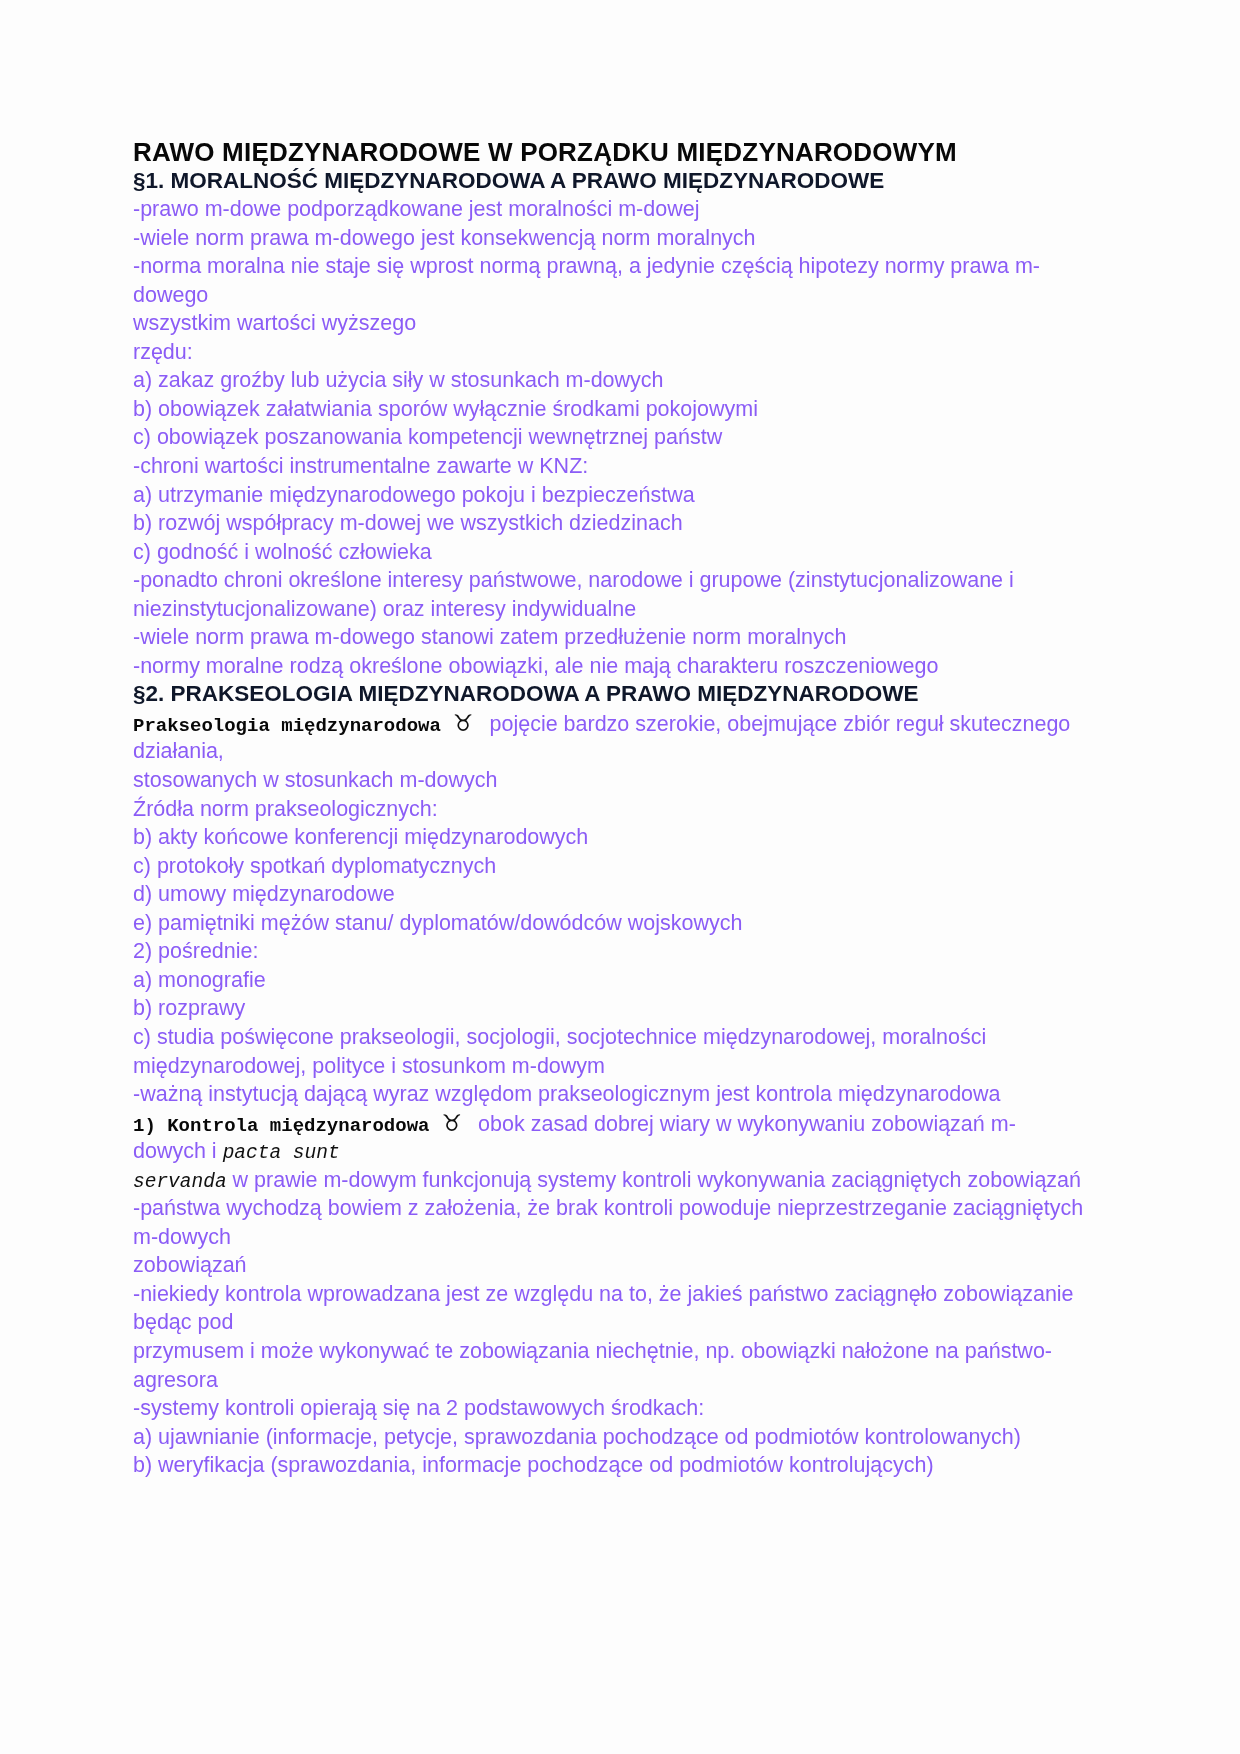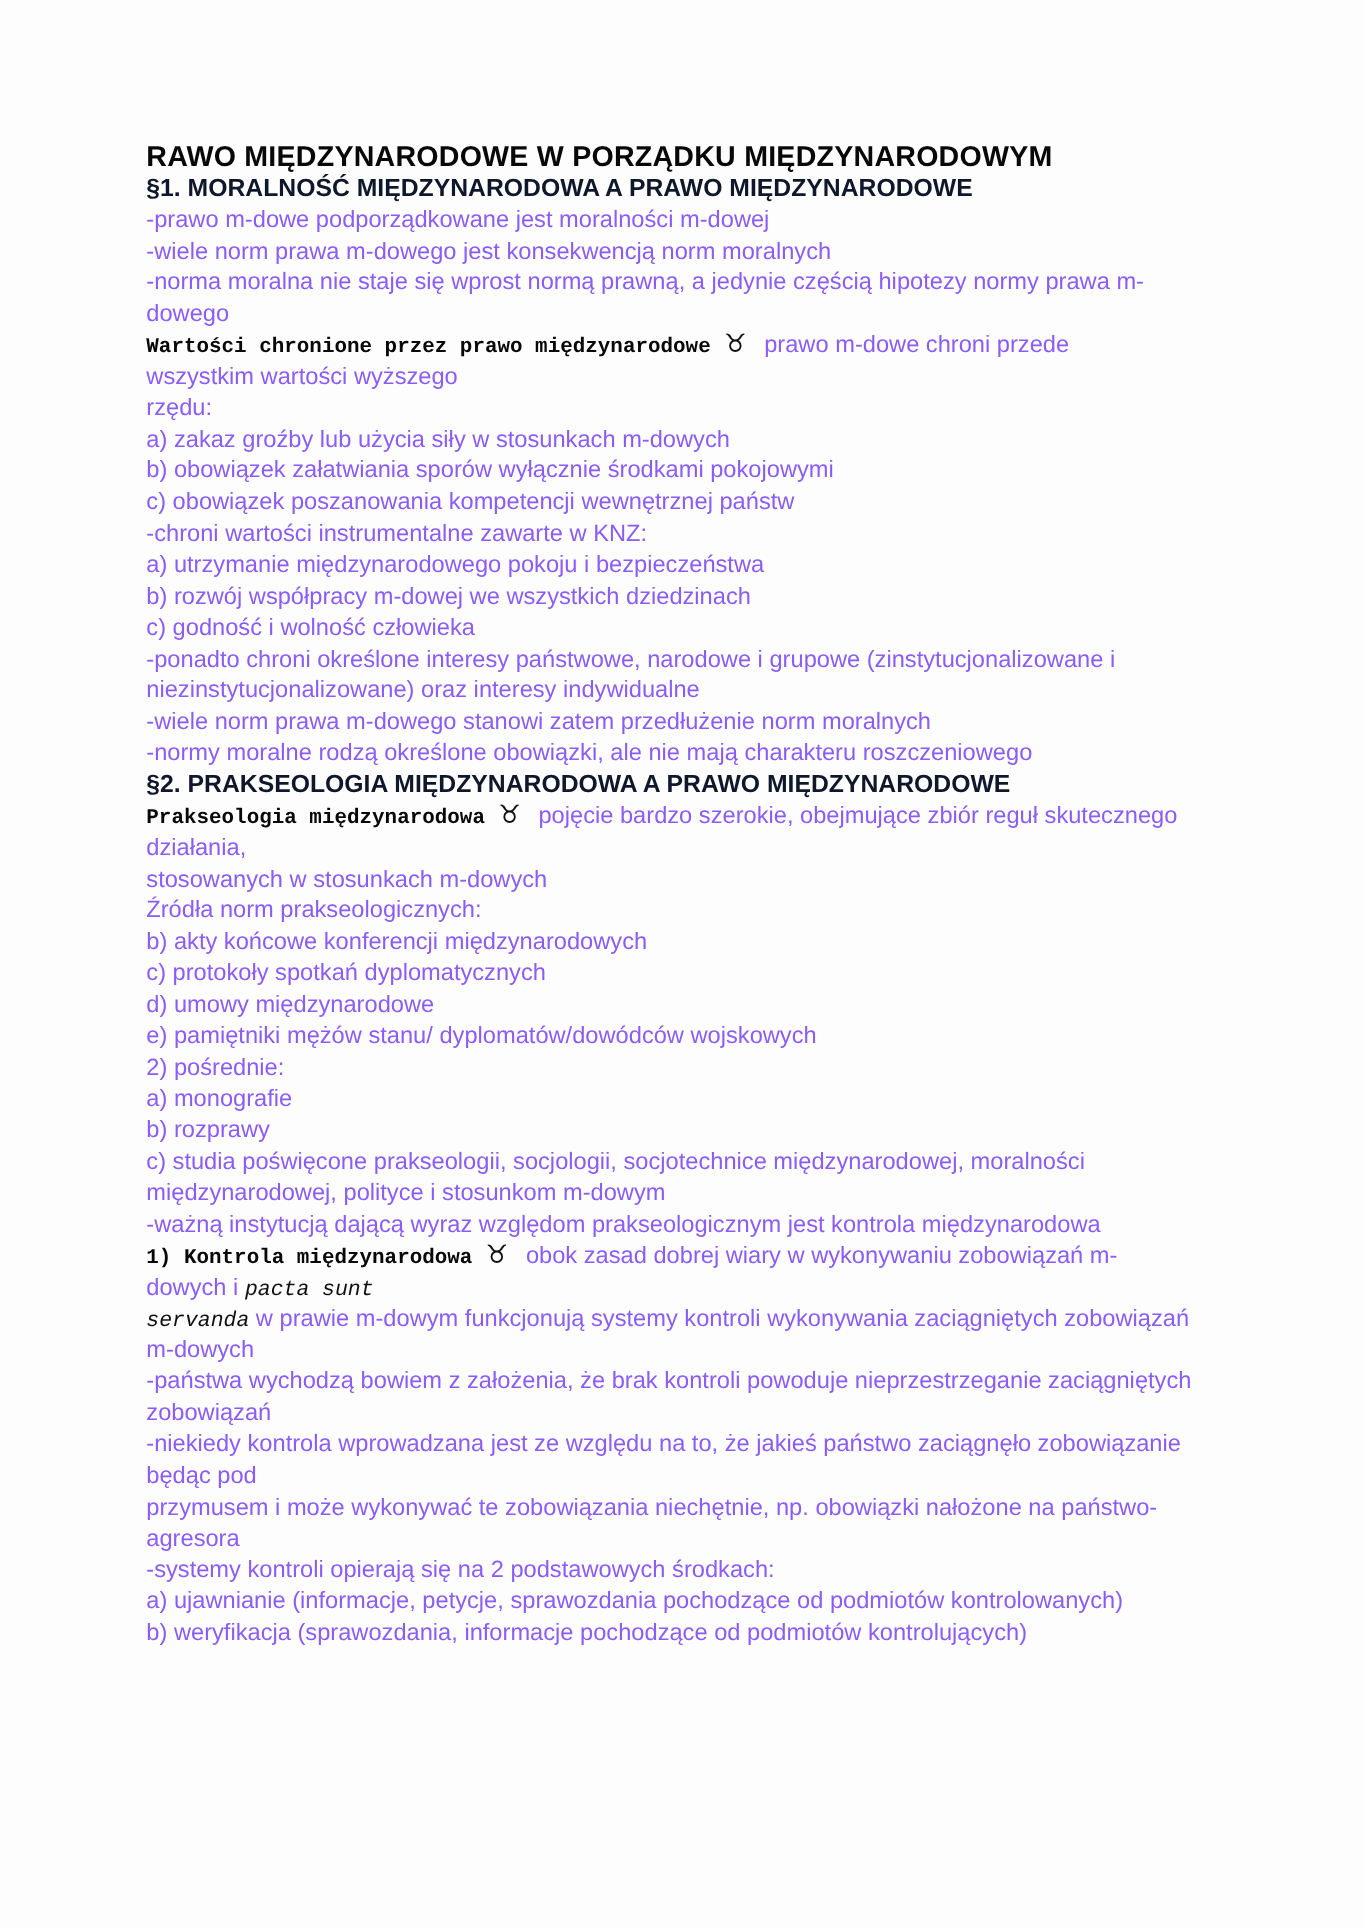--- a/index.html
+++ b/index.html
@@ -10,21 +10,21 @@
   .page {
     position: relative;
     width: 1240px;
     height: 1754px;
     background: #fdfdfd;
     overflow: hidden;
     color: #111111;
   }
   .doc {
     position: absolute;
-    top: 128px;
+    top: 138px;
     left: 133px;
     right: 90px;
   }
   .line {
     white-space: pre;
     line-height: 28.55px;
     height: 28.55px;
     font-family: "Liberation Sans", sans-serif;
     font-size: 21.5px;
     color: #101010;
@@ -70,21 +70,20 @@
 <body>
 
 <div class="page">
   <div class="doc" id="doc">
       <div class="line"><span class="seg-title">RAWO MIĘDZYNARODOWE W PORZĄDKU MIĘDZYNARODOWYM</span></div>
       <div class="line"><span class="seg-h2">§1. MORALNOŚĆ MIĘDZYNARODOWA A PRAWO MIĘDZYNARODOWE</span></div>
       <div class="line"><span class="seg-body">-prawo m-dowe podporządkowane jest moralności m-dowej</span></div>
       <div class="line"><span class="seg-body">-wiele norm prawa m-dowego jest konsekwencją norm moralnych</span></div>
       <div class="line"><span class="seg-body">-norma moralna nie staje się wprost normą prawną, a jedynie częścią hipotezy normy prawa m-</span></div>
       <div class="line"><span class="seg-body">dowego</span></div>
-      <div class="line"><span class="seg-mono">Wartości chronione przez prawo międzynarodowe</span><span class="seg-symbol">♉</span><span class="seg-body">prawo m-dowe chroni przede</span></div>
       <div class="line"><span class="seg-body">wszystkim wartości wyższego</span></div>
       <div class="line"><span class="seg-body">rzędu:</span></div>
       <div class="line"><span class="seg-body">a) zakaz groźby lub użycia siły w stosunkach m-dowych</span></div>
       <div class="line"><span class="seg-body">b) obowiązek załatwiania sporów wyłącznie środkami pokojowymi</span></div>
       <div class="line"><span class="seg-body">c) obowiązek poszanowania kompetencji wewnętrznej państw</span></div>
       <div class="line"><span class="seg-body">-chroni wartości instrumentalne zawarte w KNZ:</span></div>
       <div class="line"><span class="seg-body">a) utrzymanie międzynarodowego pokoju i bezpieczeństwa</span></div>
       <div class="line"><span class="seg-body">b) rozwój współpracy m-dowej we wszystkich dziedzinach</span></div>
       <div class="line"><span class="seg-body">c) godność i wolność człowieka</span></div>
       <div class="line"><span class="seg-body">-ponadto chroni określone interesy państwowe, narodowe i grupowe (zinstytucjonalizowane i</span></div>
@@ -102,22 +101,22 @@
       <div class="line"><span class="seg-body">e) pamiętniki mężów stanu/ dyplomatów/dowódców wojskowych</span></div>
       <div class="line"><span class="seg-body">2) pośrednie:</span></div>
       <div class="line"><span class="seg-body">a) monografie</span></div>
       <div class="line"><span class="seg-body">b) rozprawy</span></div>
       <div class="line"><span class="seg-body">c) studia poświęcone prakseologii, socjologii, socjotechnice międzynarodowej, moralności</span></div>
       <div class="line"><span class="seg-body">międzynarodowej, polityce i stosunkom m-dowym</span></div>
       <div class="line"><span class="seg-body">-ważną instytucją dającą wyraz względom prakseologicznym jest kontrola międzynarodowa</span></div>
       <div class="line"><span class="seg-mono">1) Kontrola międzynarodowa</span><span class="seg-symbol">♉</span><span class="seg-body">obok zasad dobrej wiary w wykonywaniu zobowiązań m-</span></div>
       <div class="line"><span class="seg-body">dowych i </span><span class="seg-mono-italic">pacta sunt</span></div>
       <div class="line"><span class="seg-mono-italic">servanda</span><span class="seg-body"> w prawie m-dowym funkcjonują systemy kontroli wykonywania zaciągniętych zobowiązań</span></div>
+      <div class="line"><span class="seg-body">-państwa wychodzą bowiem z założenia, że brak kontroli powoduje nieprzestrzeganie zaciągniętych</span></div>
       <div class="line"><span class="seg-body">m-dowych</span></div>
-      <div class="line"><span class="seg-body">-państwa wychodzą bowiem z założenia, że brak kontroli powoduje nieprzestrzeganie zaciągniętych</span></div>
       <div class="line"><span class="seg-body">zobowiązań</span></div>
       <div class="line"><span class="seg-body">-niekiedy kontrola wprowadzana jest ze względu na to, że jakieś państwo zaciągnęło zobowiązanie</span></div>
       <div class="line"><span class="seg-body">będąc pod</span></div>
       <div class="line"><span class="seg-body">przymusem i może wykonywać te zobowiązania niechętnie, np. obowiązki nałożone na państwo-</span></div>
       <div class="line"><span class="seg-body">agresora</span></div>
       <div class="line"><span class="seg-body">-systemy kontroli opierają się na 2 podstawowych środkach:</span></div>
       <div class="line"><span class="seg-body">a) ujawnianie (informacje, petycje, sprawozdania pochodzące od podmiotów kontrolowanych)</span></div>
       <div class="line"><span class="seg-body">b) weryfikacja (sprawozdania, informacje pochodzące od podmiotów kontrolujących)</span></div>
     </div>
 </div>

